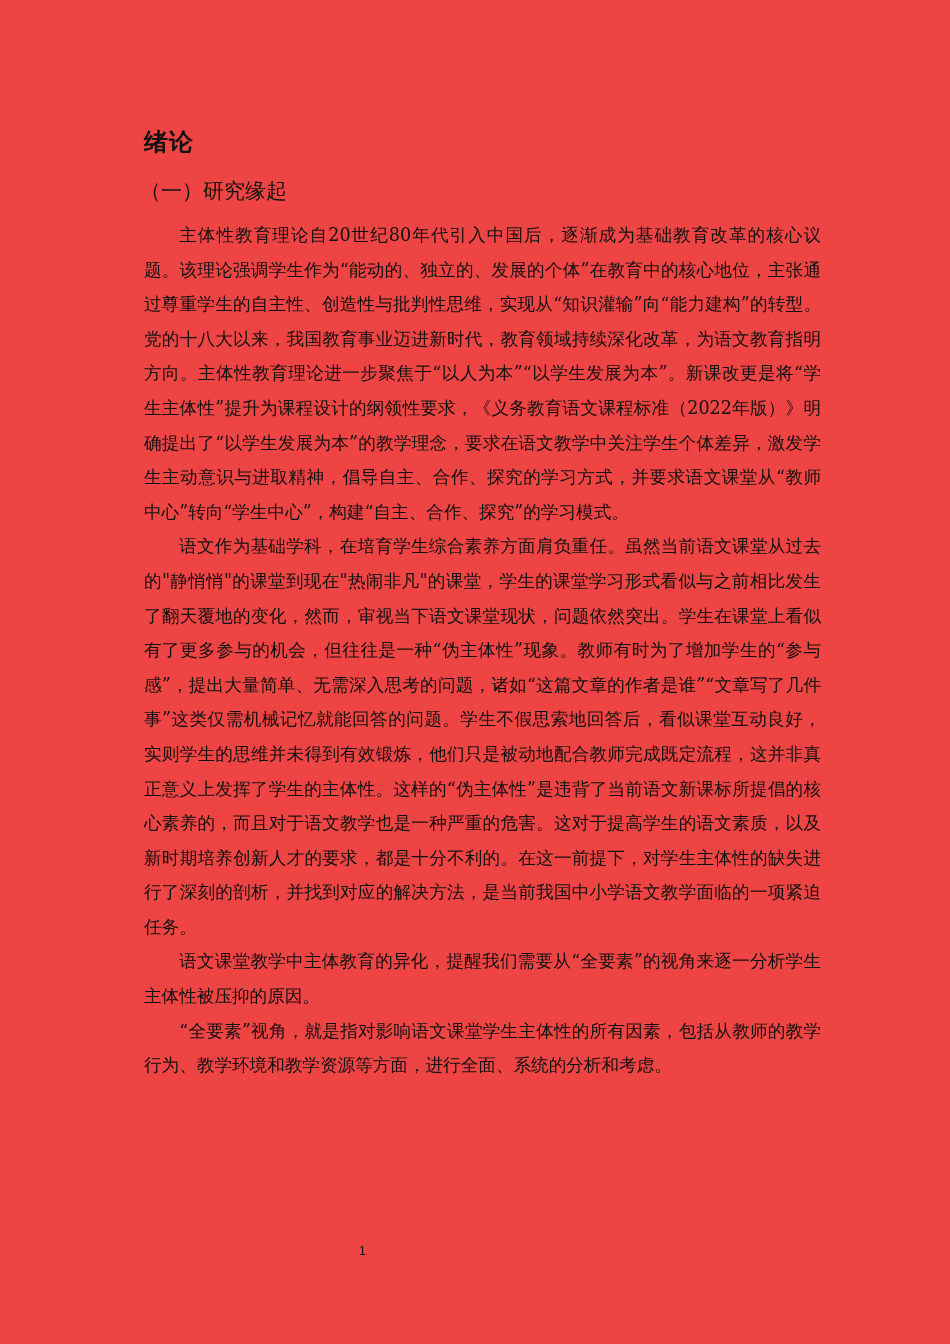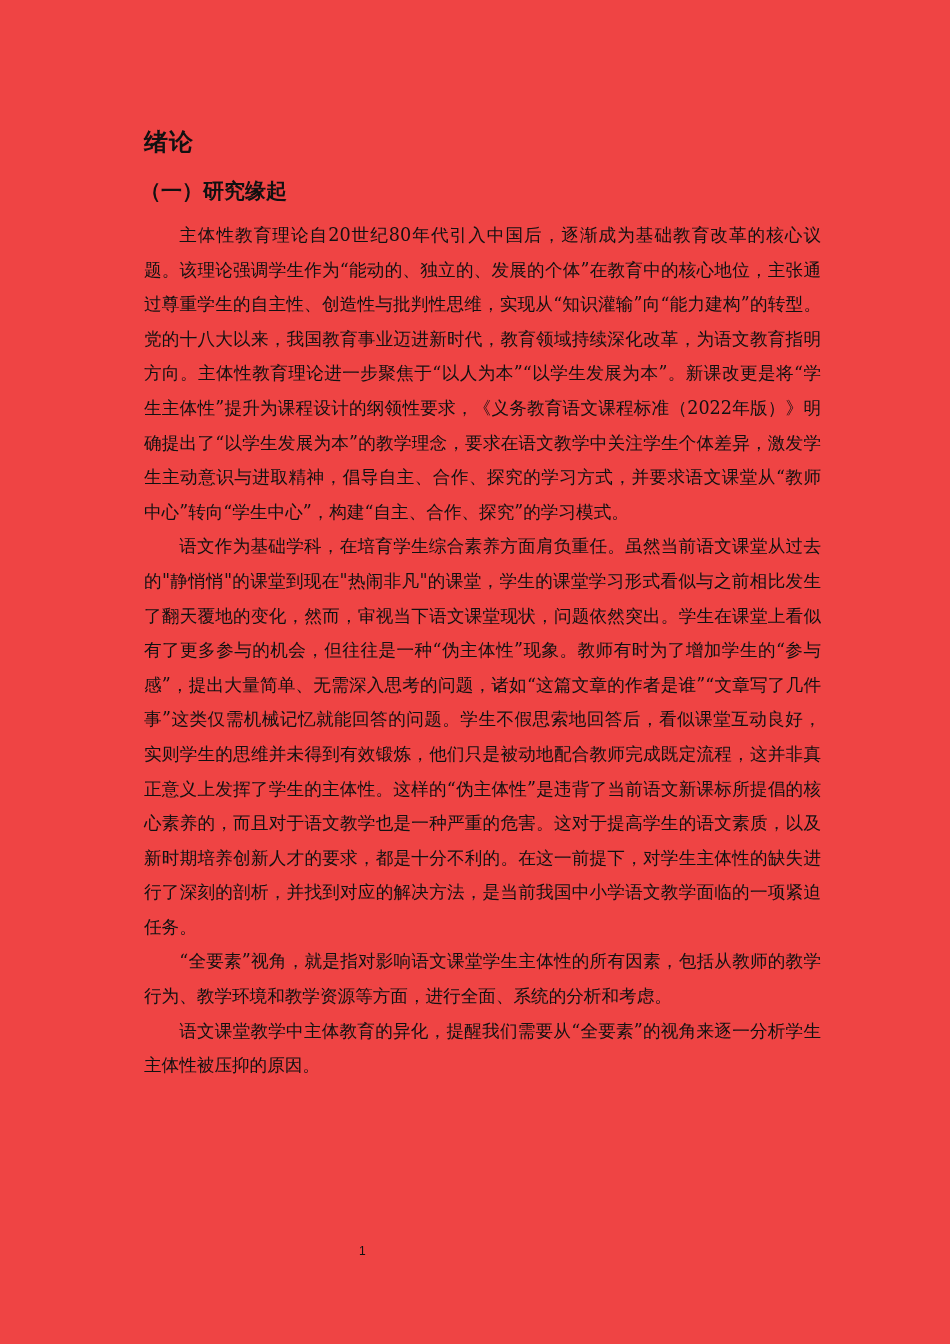--- a/index.html
+++ b/index.html
@@ -1,34 +1,34 @@
 <!DOCTYPE html>
 <html><head>
 <meta charset="utf-8">
 <style>
   html, body { margin:0; padding:0; background:#ffffff; }
   body { width:950px; height:1344px; position:relative; overflow:hidden;
          font-family: "DejaVu Serif", "Liberation Serif", serif; color:#111; }
   .page { position:absolute; left:0; top:0; width:950px; height:1344px; background:#ef4444; }
   .h1 { position:absolute; left:144px; top:126px; font-size:24px; font-weight:bold;
         font-family: "DejaVu Sans", "Liberation Sans", sans-serif; letter-spacing:1px; margin:0; }
-  .h2 { position:absolute; left:140px; top:177px; font-size:21px; font-weight:bold;
+  .h2 { position:absolute; left:140px; top:177px; font-size:21px; font-weight:normal;
         font-family: "DejaVu Sans", "Liberation Sans", sans-serif; margin:0; }
   .body { position:absolute; left:144px; top:218px; width:677px; font-size:17.6px;
           line-height:34.6px; text-align:justify; }
   .body p { margin:0; text-indent:2em; text-align:justify; }
   .pnum { position:absolute; left:359px; top:1244px; font-size:12px;
           font-family:"Liberation Sans", sans-serif; }
 </style>
 </head>
 <body>
 
 <div class="page">
   <h1 class="h1">绪论</h1>
   <h2 class="h2">（一）研究缘起</h2>
   <div class="body">
     <p>主体性教育理论自20世纪80年代引入中国后，逐渐成为基础教育改革的核心议题。该理论强调学生作为“能动的、独立的、发展的个体”在教育中的核心地位，主张通过尊重学生的自主性、创造性与批判性思维，实现从“知识灌输”向“能力建构”的转型。党的十八大以来，我国教育事业迈进新时代，教育领域持续深化改革，为语文教育指明方向。主体性教育理论进一步聚焦于“以人为本”“以学生发展为本”。新课改更是将“学生主体性”提升为课程设计的纲领性要求，《义务教育语文课程标准（2022年版）》明确提出了“以学生发展为本”的教学理念，要求在语文教学中关注学生个体差异，激发学生主动意识与进取精神，倡导自主、合作、探究的学习方式，并要求语文课堂从“教师中心”转向“学生中心”，构建“自主、合作、探究”的学习模式。</p>
     <p>语文作为基础学科，在培育学生综合素养方面肩负重任。虽然当前语文课堂从过去的"静悄悄"的课堂到现在"热闹非凡"的课堂，学生的课堂学习形式看似与之前相比发生了翻天覆地的变化，然而，审视当下语文课堂现状，问题依然突出。学生在课堂上看似有了更多参与的机会，但往往是一种“伪主体性”现象。教师有时为了增加学生的“参与感”，提出大量简单、无需深入思考的问题，诸如“这篇文章的作者是谁”“文章写了几件事”这类仅需机械记忆就能回答的问题。学生不假思索地回答后，看似课堂互动良好，实则学生的思维并未得到有效锻炼，他们只是被动地配合教师完成既定流程，这并非真正意义上发挥了学生的主体性。这样的“伪主体性”是违背了当前语文新课标所提倡的核心素养的，而且对于语文教学也是一种严重的危害。这对于提高学生的语文素质，以及新时期培养创新人才的要求，都是十分不利的。在这一前提下，对学生主体性的缺失进行了深刻的剖析，并找到对应的解决方法，是当前我国中小学语文教学面临的一项紧迫任务。</p>
+    <p>语文课堂教学中主体教育的异化，提醒我们需要从“全要素”的视角来逐一分析学生主体性被压抑的原因。</p>
     <p>“全要素”视角，就是指对影响语文课堂学生主体性的所有因素，包括从教师的教学行为、教学环境和教学资源等方面，进行全面、系统的分析和考虑。</p>
-    <p>语文课堂教学中主体教育的异化，提醒我们需要从“全要素”的视角来逐一分析学生主体性被压抑的原因。</p>
   </div>
   <div class="pnum">1</div>
 </div>
 
 </body></html>

